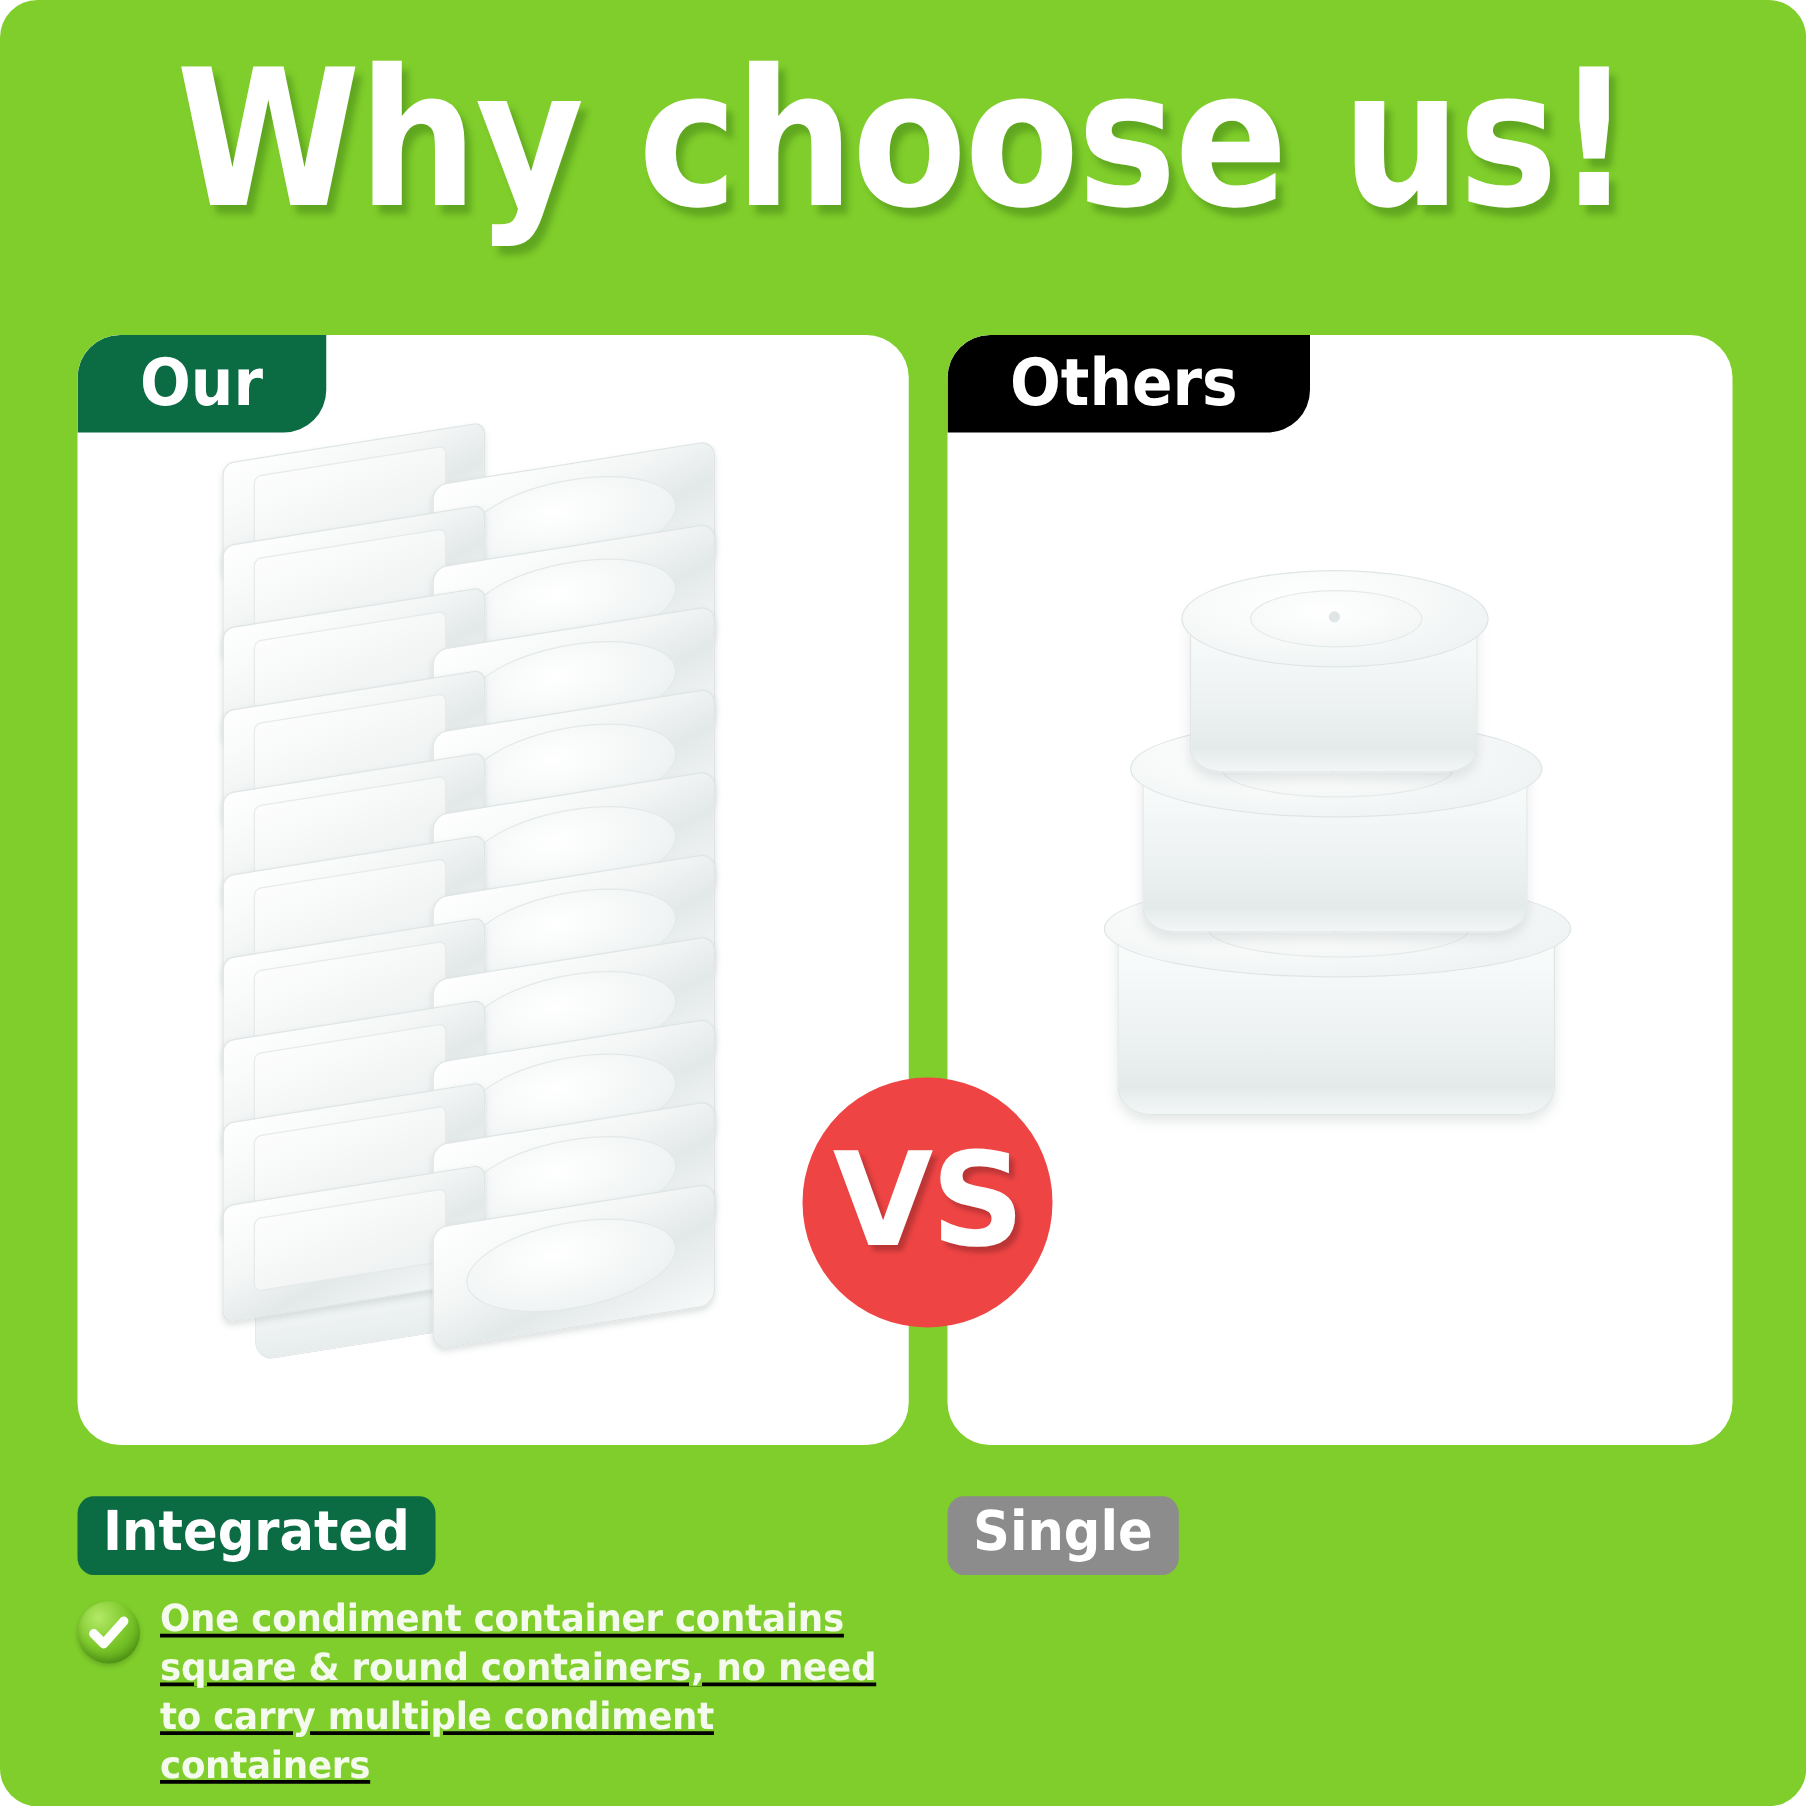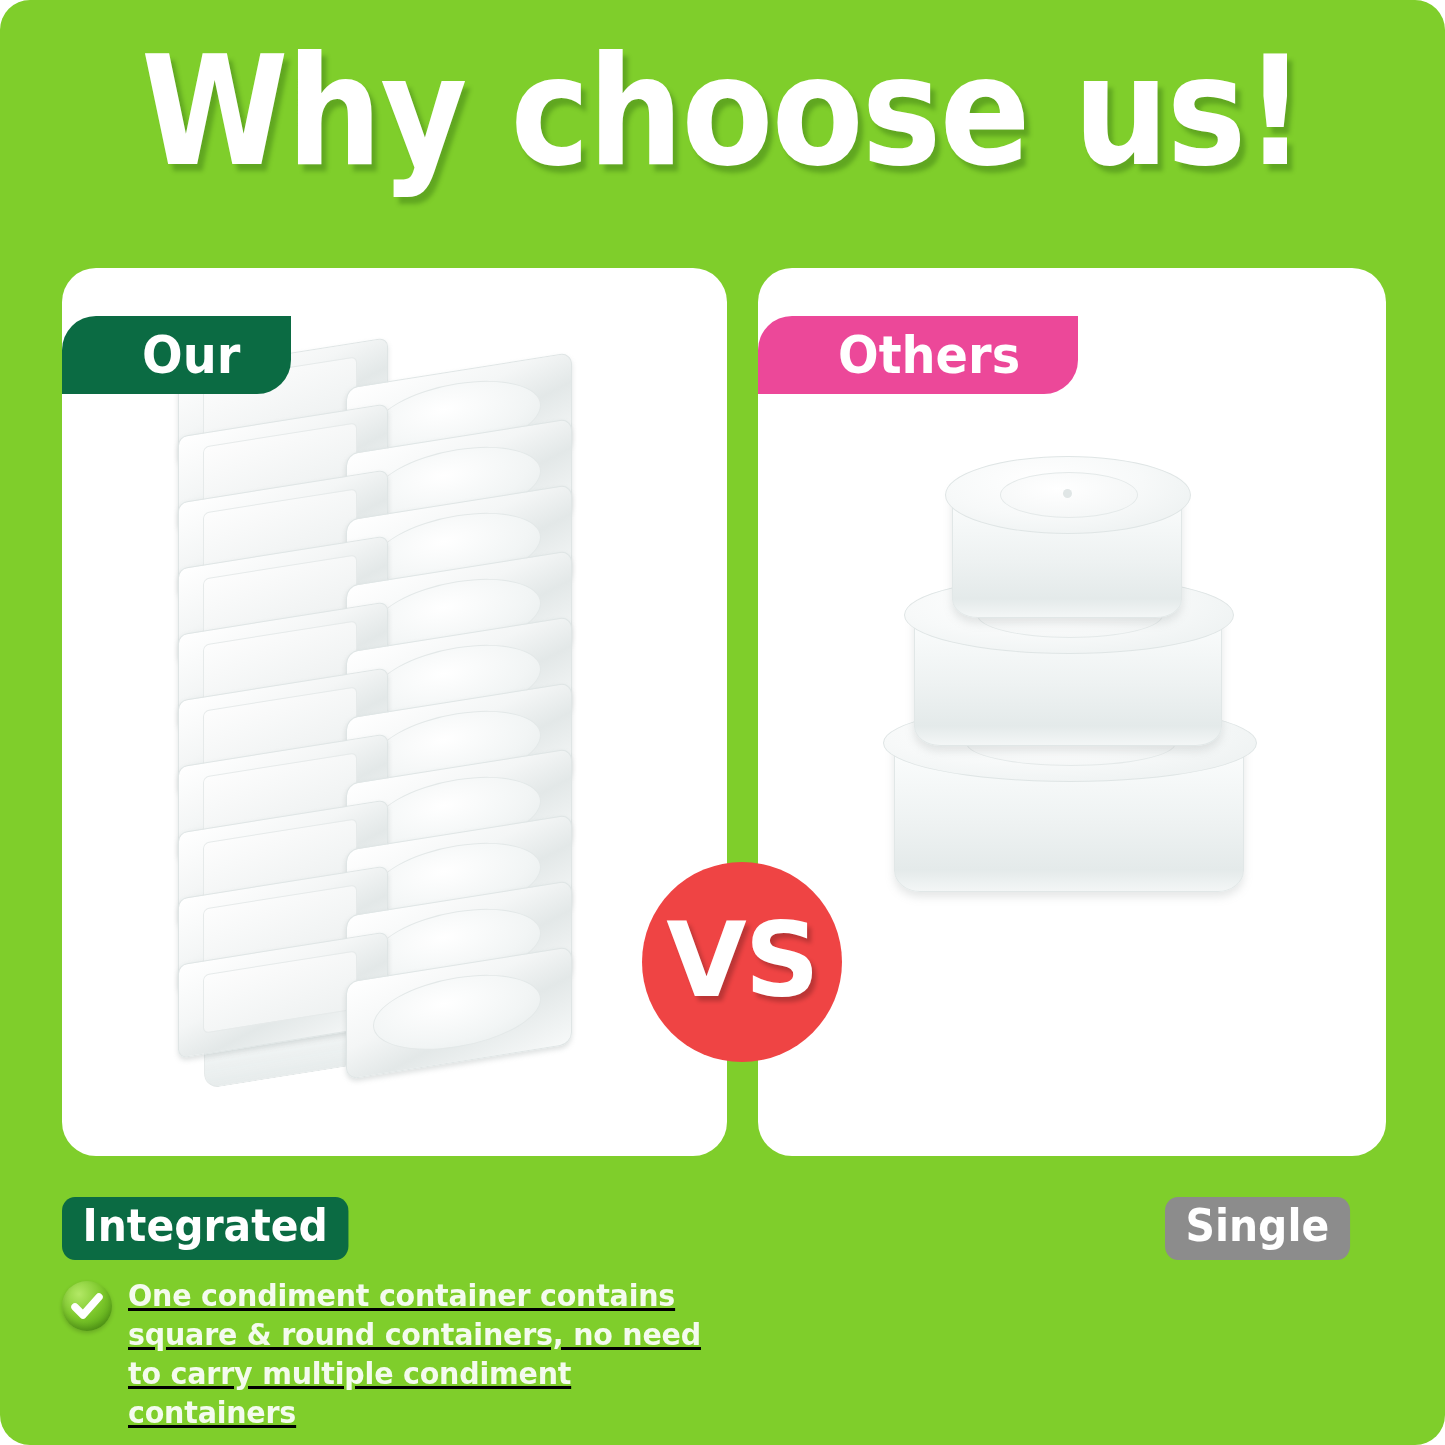--- a/index.html
+++ b/index.html
@@ -51,36 +51,35 @@
   .card.left  { left: 62px;  top: 268px; width: 665px; height: 888px; }
   .card.right { left: 758px; top: 268px; width: 628px; height: 888px; }
 
   .card-tab {
     position: absolute;
     left: 0;
     top: 0;
     height: 78px;
     display: flex;
     align-items: center;
-    padding: 0 42px 0 80px;
+    padding: 0 42px 0 50px;
     border-radius: 34px 0 34px 0;
     box-sizing: border-box;
-    margin-top: 48px;
   }
   .card-tab .tab-text {
     font-family: "DejaVu Sans", sans-serif;
     font-weight: bold;
     font-size: 52px;
     color: #ffffff;
     transform: scaleX(0.92);
     transform-origin: left center;
     white-space: nowrap;
   }
   .tab-our    { background: #0b6b43; }
-  .tab-others { background: #ec4899; }
+  .tab-others { background: #000000; }
 
   
   .art {
     position: absolute;
     left: 0; top: 78px;
     width: 100%;
     height: calc(100% - 78px);
   }
 
   
@@ -218,21 +217,21 @@
     transform: translateY(-2px);
   }
 
   
   .caption {
     position: absolute;
     top: 1184px;
     margin-top: 13px;
   }
   .caption.left  { left: 62px;  width: 680px; }
-  .caption.right { left: 714px; width: 650px; text-align: right; }
+  .caption.right { left: 758px; width: 650px; }
 
   .cap-badge {
     display: inline-block;
     padding: 6px 22px 10px 22px;
     border-radius: 14px;
     font-family: "DejaVu Sans", sans-serif;
     font-weight: bold;
     font-size: 44px;
     line-height: 1.06;
     color: #ffffff;

